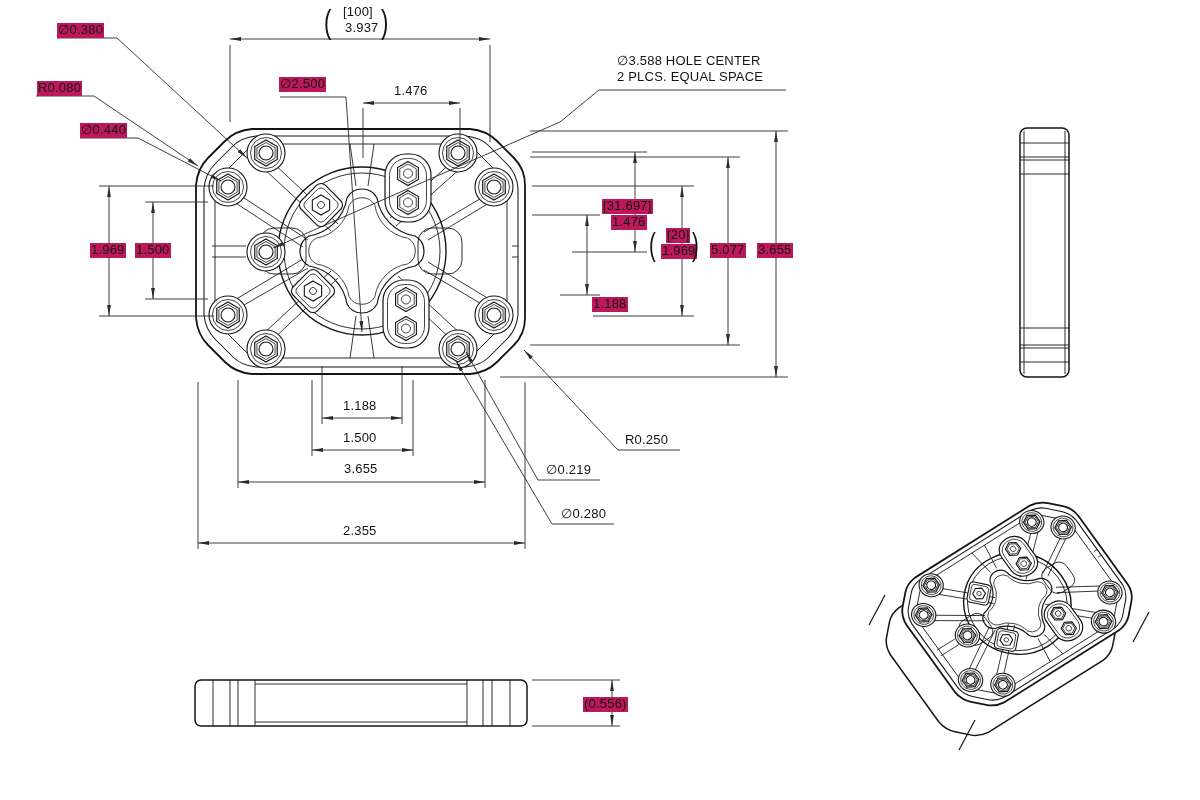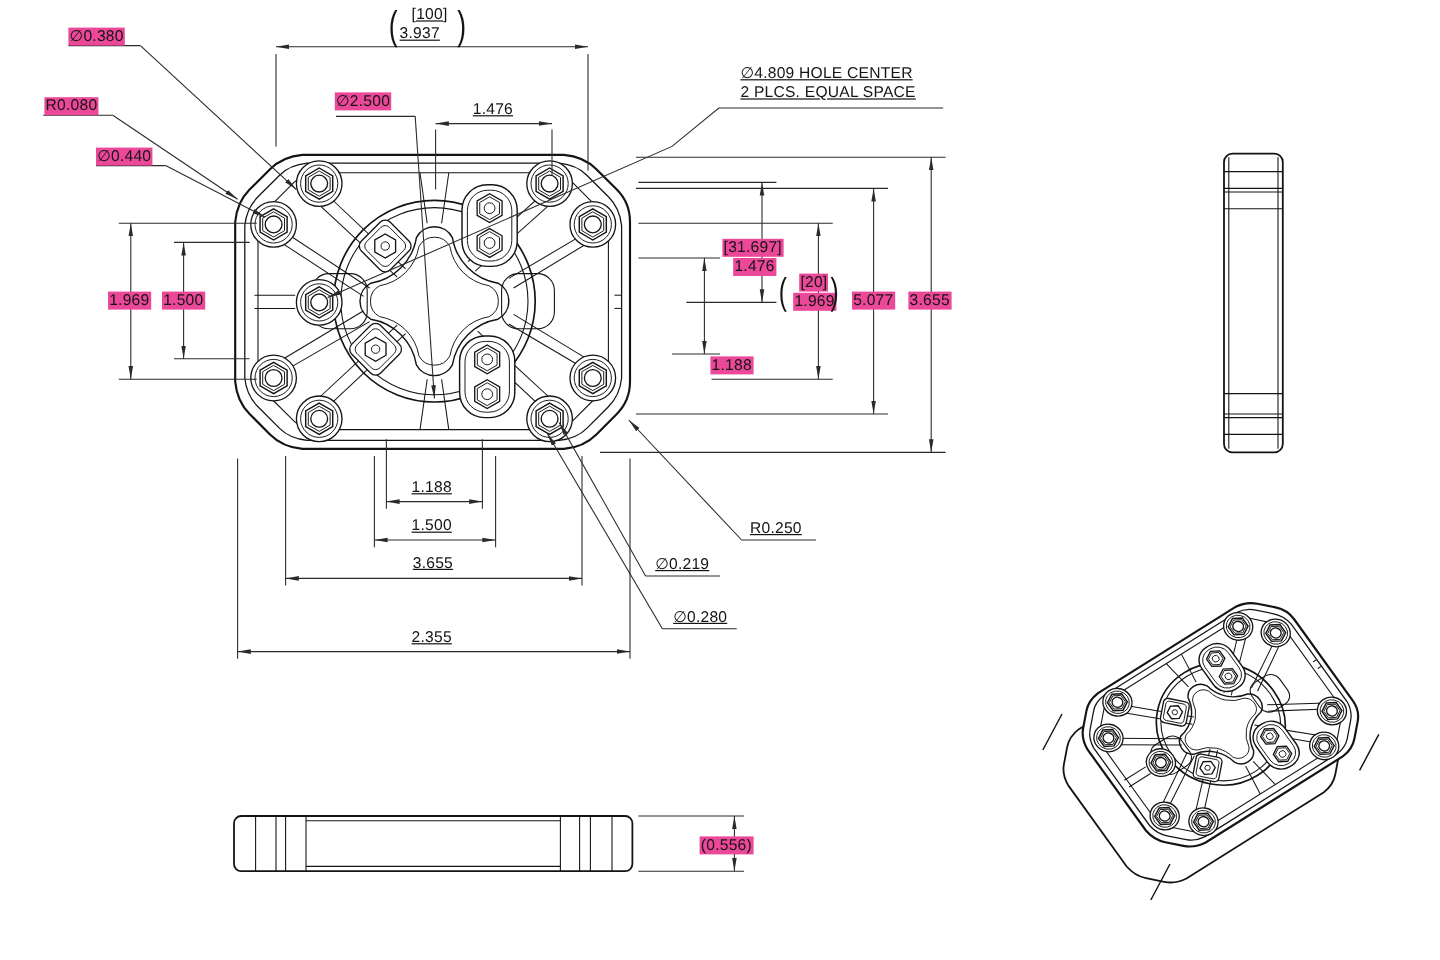--- a/index.html
+++ b/index.html
@@ -1,21 +1,21 @@
 <!DOCTYPE html>
 <html><head>
 <meta charset="utf-8">
 <style>
   html,body{margin:0;padding:0;background:#fff;}
   #stage{position:relative;width:1200px;height:800px;background:#ffffff;overflow:hidden;
          font-family:"Liberation Sans",sans-serif;}
   #drawing-svg{position:absolute;left:0;top:0;}
   .lbl{position:absolute;font:13px/1.15 "Liberation Sans",sans-serif;color:#141414;
-       background:#ec4899;padding:0 1px;white-space:nowrap;letter-spacing:.2px;}
-  .nobg{background:transparent;text-decoration:underline;}
+       background:#be185d;padding:0 1px;white-space:nowrap;letter-spacing:.2px;}
+  .nobg{background:transparent;}
   .paren{position:absolute;font-family:"Liberation Sans",sans-serif;color:#141414;
          transform-origin:top left;background:transparent;}
   .p-big{font-size:26px;transform:scale(.85,1.28);}
   .p-med{font-size:24px;transform:scale(.85,1.3);}
   
   .ol  {fill:#fff;stroke:#141414;stroke-width:1.8;}
   .olt {fill:none;stroke:#141414;stroke-width:1.05;}
   .wf  {fill:#fff;stroke:#141414;}
   .nf  {fill:none;stroke:#141414;}
   .s14{stroke-width:1.4;} .s12{stroke-width:1.2;} .s11{stroke-width:1.1;}
@@ -247,27 +247,27 @@
     <line class="dim" x1="552" y1="524" x2="456" y2="361" marker-end="url(#arr)"></line>
   </g>
 </svg>
 
 <span class="lbl" style="left:57px;top:23px">∅0.380</span>
 <span class="lbl" style="left:37px;top:81px">R0.080</span>
 <span class="lbl" style="left:80px;top:123px">∅0.440</span>
 
 <span class="paren p-big" style="left:324px;top:2px">(</span>
 <span class="lbl nobg" style="left:342px;top:5px">[100]</span>
-<span class="lbl nobg" style="left:332px;top:21px">3.937</span>
+<span class="lbl nobg" style="left:344px;top:21px">3.937</span>
 <span class="paren p-big" style="left:381px;top:2px">)</span>
 
 <span class="lbl" style="left:279px;top:77px">∅2.500</span>
 <span class="lbl nobg" style="left:393px;top:84px">1.476</span>
 
-<span class="lbl nobg" style="left:616px;top:54px">∅4.809 HOLE CENTER</span>
+<span class="lbl nobg" style="left:616px;top:54px">∅3.588 HOLE CENTER</span>
 <span class="lbl nobg" style="left:616px;top:70px">2 PLCS. EQUAL SPACE</span>
 
 <span class="lbl" style="left:90px;top:243px">1.969</span>
 <span class="lbl" style="left:135px;top:243px">1.500</span>
 
 <span class="lbl" style="left:602px;top:199px">[31.697]</span>
 <span class="lbl" style="left:611px;top:215px">1.476</span>
 
 <span class="paren p-med" style="left:649px;top:226px">(</span>
 <span class="lbl" style="left:666px;top:228px">[20]</span>

